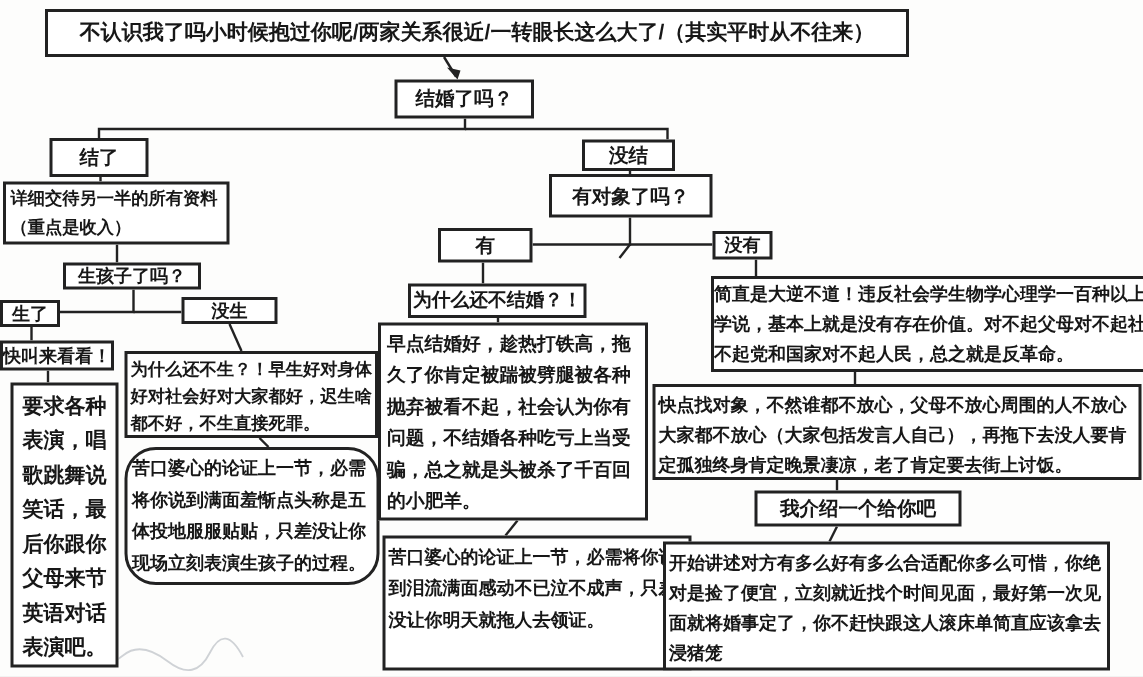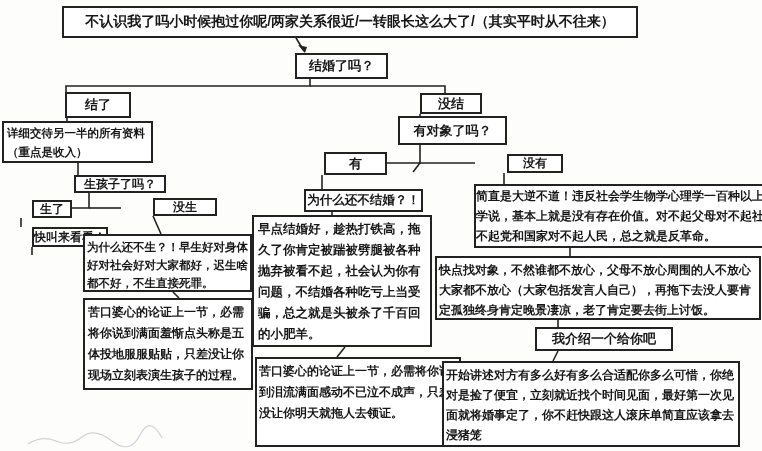--- a/index.html
+++ b/index.html
@@ -8,37 +8,37 @@
     background:#fdfdfc;overflow:hidden;
     font-family:"Liberation Sans","DejaVu Sans",sans-serif;
   }
   svg.wires{position:absolute;left:0;top:0;width:762px;height:451px;}
   .node{
     position:absolute;box-sizing:border-box;
     background:#ffffff;border:2px solid #222222;
     color:#171717;font-weight:bold;
     word-break:break-all;overflow:hidden;
   }
-  .c{display:flex;align-items:center;justify-content:center;text-align:center;margin-left:32px;}
+  .c{display:flex;align-items:center;justify-content:center;text-align:center;}
   
   .n-title        {left:30px;  top:6px;   width:576px; height:32px; font-size:14px;}
   .n-qmarried     {left:263px; top:53px;  width:93px;  height:26px; font-size:13px;}
   .n-married-yes  {left:33px;  top:92px;  width:66px;  height:26px; font-size:13px;}
   .n-info        {left:2px;   top:121px; width:151px; height:42px; font-size:11.5px; line-height:19px; padding:1px 3px;}
   .n-qkids        {left:42px;  top:175px; width:92px;  height:18px; font-size:12px;}
   .n-kids-yes     {left:0px;   top:200px; width:40px;  height:18px; font-size:12px;}
   .n-kids-no      {left:121px; top:198px; width:64px;  height:18px; font-size:12px;}
   .n-call         {left:0px;   top:227px; width:76px;  height:20px; font-size:12px;}
   .n-perform      {left:7px;   top:255px; width:72px;  height:190px; font-size:14px; line-height:23px; padding:2px 6px;}
   .n-why-no-kids  {left:83px;  top:234px; width:169px; height:58px;  font-size:11.5px; line-height:18px; padding:2px;}
-  .n-persuade-kids{left:83px;  top:298px; width:170px; height:92px;  font-size:12px; line-height:21px; padding:2px 3px;}
+  .n-persuade-kids{left:83px;  top:298px; width:170px; height:92px;  font-size:12px; line-height:21px; padding:2px 3px;border-radius:21px;}
   .n-not-married  {left:388px; top:93px;  width:62px;  height:21px; font-size:13px;}
   .n-qpartner     {left:366px; top:116px; width:109px; height:29px; font-size:13px;}
   .n-partner-yes  {left:292px; top:152px; width:63px;  height:23px; font-size:13px;}
-  .n-partner-no   {left:475px; top:154px; width:56px;  height:19px; font-size:12px;}
+  .n-partner-no   {left:475px; top:154px; width:40px;  height:19px; font-size:12px;}
   .n-why-not-marry{left:272px; top:189px; width:119px; height:23px; font-size:12.5px;}
   .n-marry-soon   {left:252px; top:215px; width:180px; height:132px; font-size:12.5px; line-height:21px; padding:2px 4px;}
   .n-persuade-marry{left:255px;top:357px; width:206px; height:90px;  font-size:12px; line-height:21px; padding:2px;}
   .n-outrage      {left:438px; top:184px; width:320px; height:64px;  font-size:12px; line-height:20px; padding:0;margin-left:36px;}
   .n-find-partner {left:435px; top:256px; width:326px; height:64px;  font-size:12px; line-height:20px; padding:2px;}
   .n-introduce    {left:503px; top:327px; width:138px; height:24px; font-size:13px;}
   .n-describe     {left:442px; top:361px; width:298px; height:86px;  font-size:12px; line-height:20px; padding:2px;}
 </style>
 </head>
 <body>
@@ -96,20 +96,21 @@
 
   <div class="node c n-title">不认识我了吗小时候抱过你呢/两家关系很近/一转眼长这么大了/（其实平时从不往来）</div>
   <div class="node c n-qmarried">结婚了吗？</div>
 
   <div class="node n-info">详细交待另一半的所有资料（重点是收入）</div>
   <div class="node c n-married-yes">结了</div>
   <div class="node c n-qkids">生孩子了吗？</div>
   <div class="node c n-kids-yes">生了</div>
   <div class="node c n-kids-no">没生</div>
   <div class="node c n-call">快叫来看看！</div>
+  <div class="node n-perform">要求各种表演，唱歌跳舞说笑话，最后你跟你父母来节英语对话表演吧。</div>
   <div class="node n-why-no-kids">为什么还不生？！早生好对身体好对社会好对大家都好，迟生啥都不好，不生直接死罪。</div>
   <div class="node n-persuade-kids">苦口婆心的论证上一节，必需将你说到满面羞惭点头称是五体投地服服贴贴，只差没让你现场立刻表演生孩子的过程。</div>
 
   <div class="node c n-not-married">没结</div>
   <div class="node c n-qpartner">有对象了吗？</div>
   <div class="node c n-partner-yes">有</div>
   <div class="node c n-partner-no">没有</div>
   <div class="node c n-why-not-marry">为什么还不结婚？！</div>
   <div class="node n-marry-soon">早点结婚好，趁热打铁高，拖久了你肯定被踹被劈腿被各种抛弃被看不起，社会认为你有问题，不结婚各种吃亏上当受骗，总之就是头被杀了千百回的小肥羊。</div>
   <div class="node n-persuade-marry">苦口婆心的论证上一节，必需将你说到泪流满面感动不已泣不成声，只差没让你明天就拖人去领证。</div>

